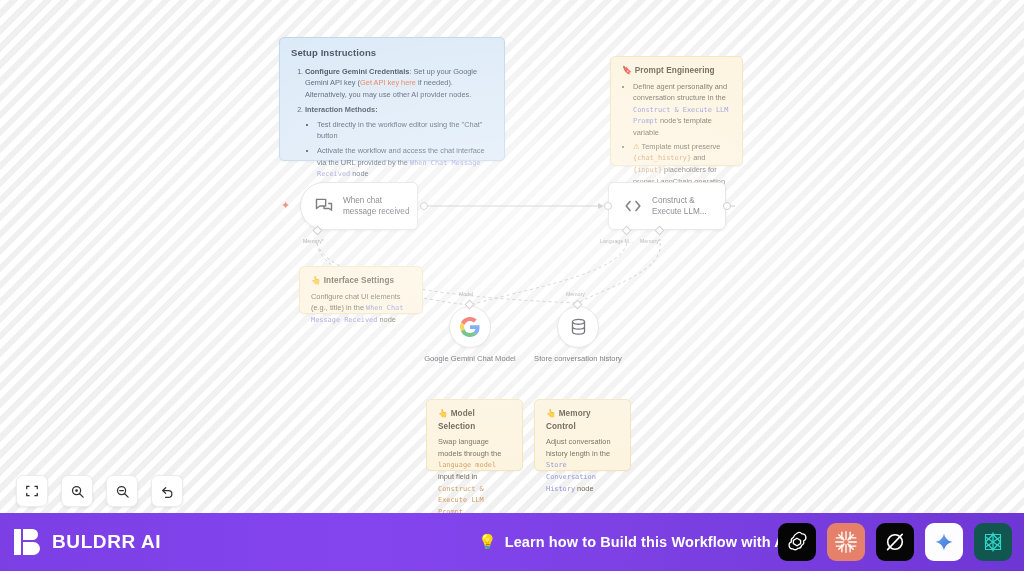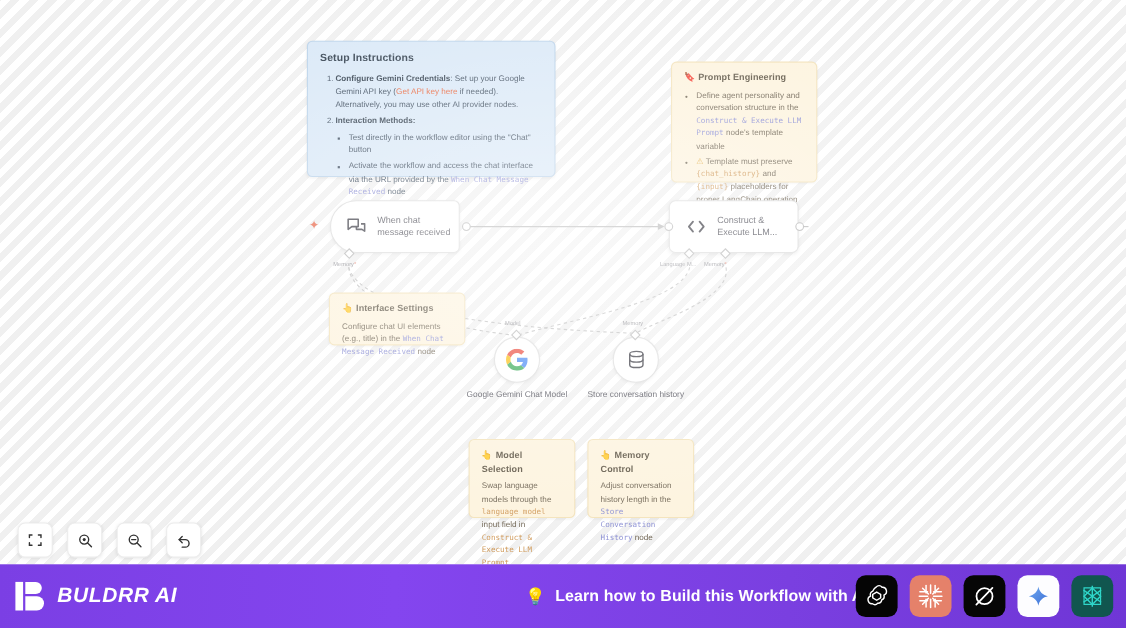--- a/index.html
+++ b/index.html
@@ -113,21 +113,21 @@
   #footer {
     position: absolute; left: 0; bottom: 0; width: 1024px; height: 58px;
     background: linear-gradient(92deg, #7b3fe4 0%, #8445ef 35%, #7a3fe0 70%, #6f36d6 100%);
     display: flex; align-items: center; padding: 0 14px;
   }
   #brand { display: flex; align-items: center; gap: 10px; }
   .brand-mark {
     width: 28px; height: 30px; position: relative;
   }
   .brand-mark .bar { position: absolute; background: #fff; }
-  .brand-text { color: #fff; font-size: 19px; font-weight: bold; letter-spacing: .6px; font-style: italic; }
+  .brand-text { color: #fff; font-size: 19px; font-weight: bold; letter-spacing: .6px; }
 
   #learn { position: absolute; left: 478px; display: flex; align-items: center; gap: 8px; }
   #learn .ltext { color: #fff; font-size: 14.5px; font-weight: bold; letter-spacing: .1px; }
   #bulb { font-size: 15px; }
 
   #logos { position: absolute; right: 12px; display: flex; gap: 11px; }
   .logo-badge {
     width: 38px; height: 38px; border-radius: 9px;
     display: flex; align-items: center; justify-content: center;
   }

